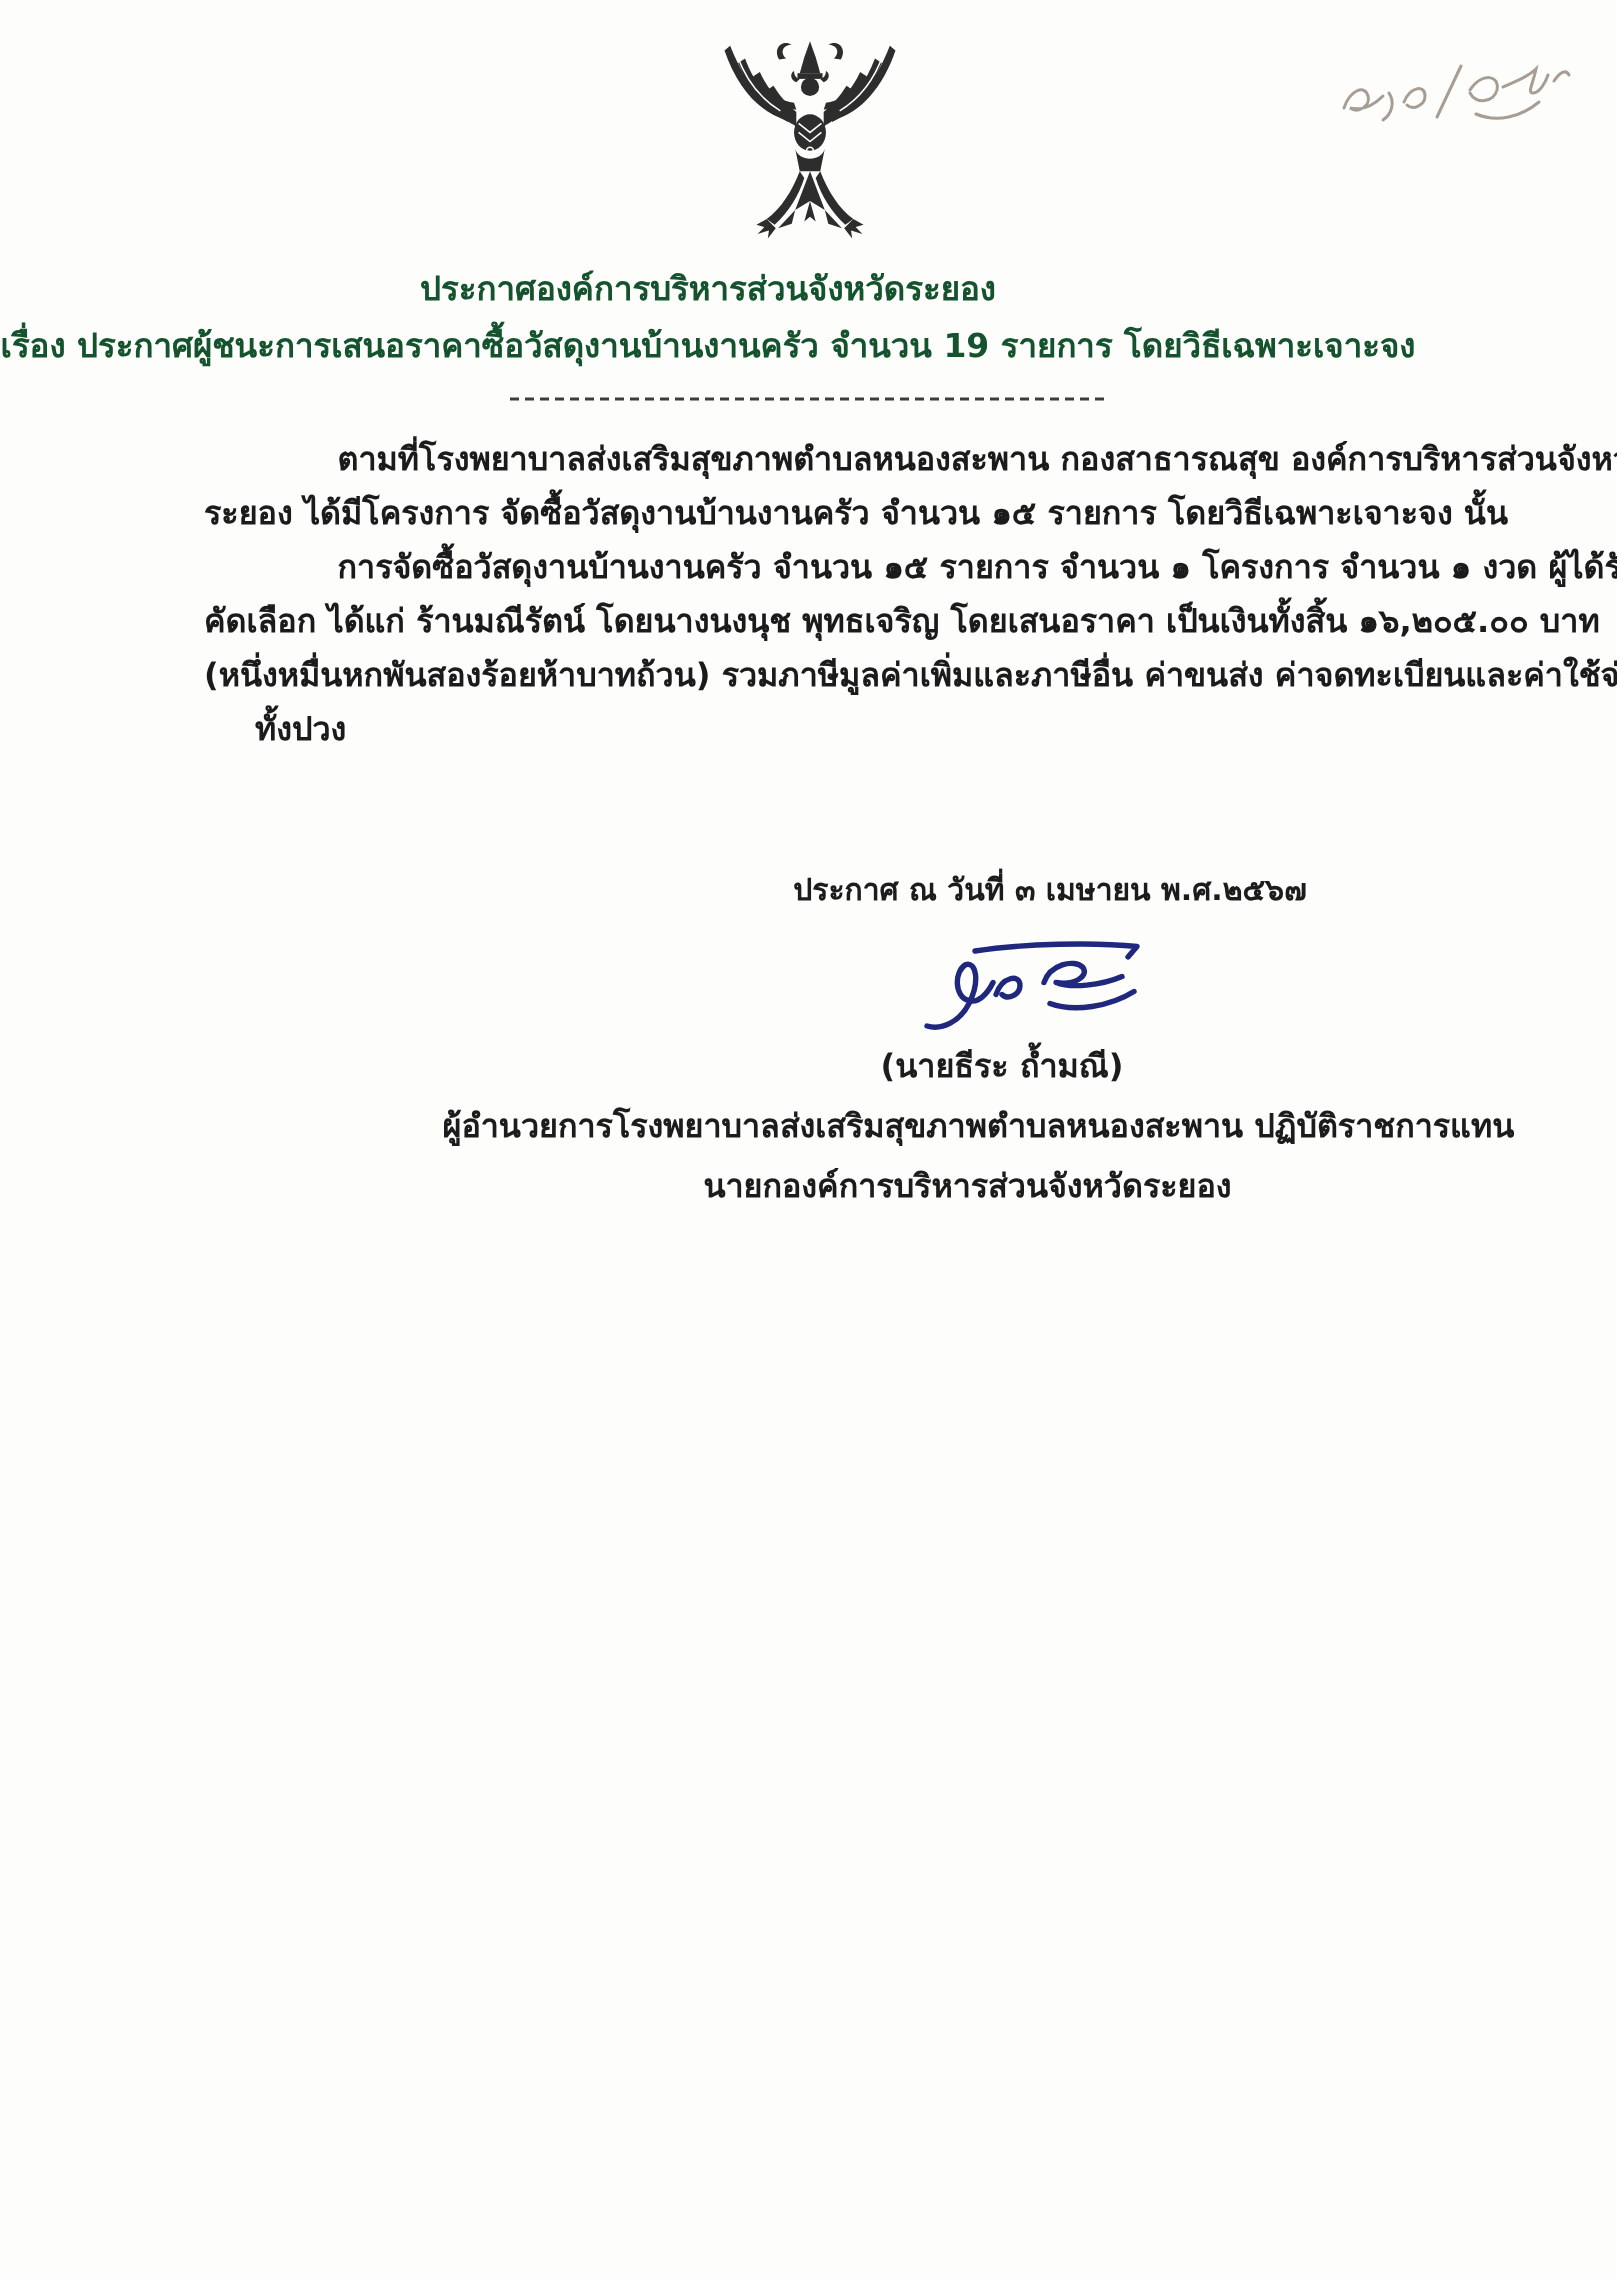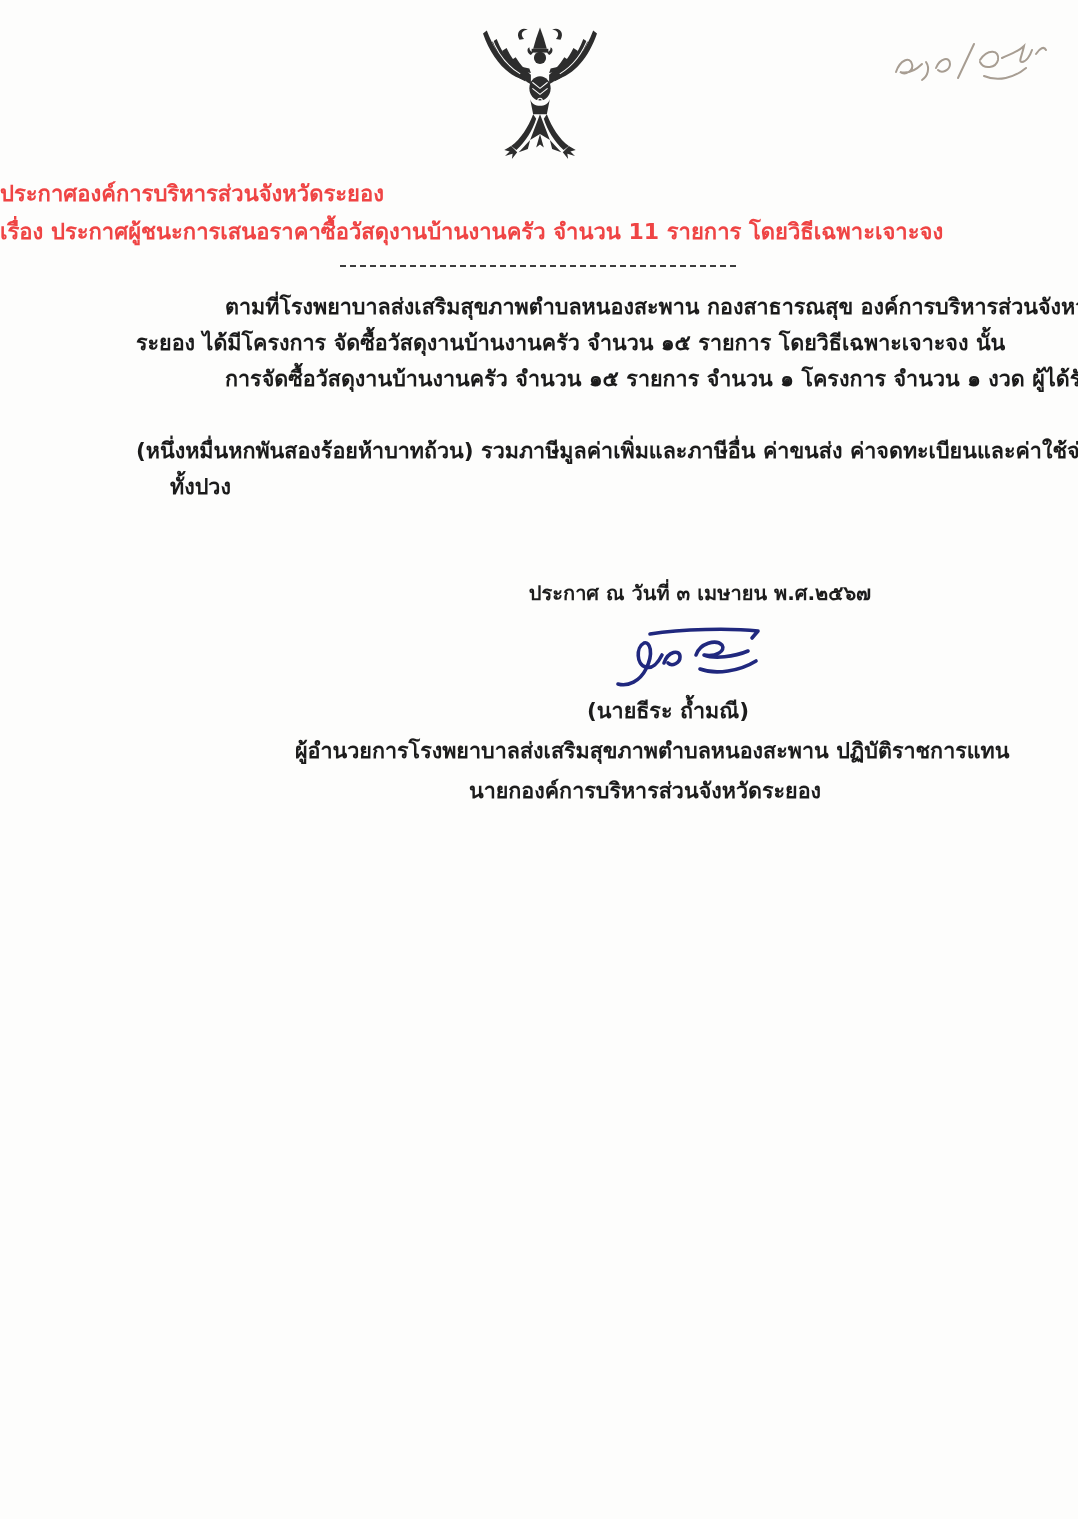--- a/index.html
+++ b/index.html
@@ -28,24 +28,25 @@
   .hand-note {
     left: 888px;
     top: 34px;
     width: 165px;
     height: 60px;
   }
 
   .doc-title {
     left: 0;
     width: 944px;
+    text-align: center;
     font-size: 22px;
     font-weight: 700;
     line-height: 32px;
-    color: #ef4444;
+    color: #14532d;
   }
   .title-1 { top: 178px; }
   .title-2 { top: 216px; }
 
   .divider {
     left: 340px;
     top: 265px;
     width: 400px;
     height: 2px;
     background: repeating-linear-gradient(90deg, #3c3c3c 0 6px, transparent 6px 10px);
@@ -178,27 +179,28 @@
       <path d="M70 44 L86 10"></path>
       <path d="M92 26 c8 -12 20 -10 18 0 c-2 8 -14 10 -18 2"></path>
       <path d="M114 24 c8 -4 16 -6 22 -12 c-2 10 -6 16 -2 16 c4 0 8 -6 10 -12"></path>
       <path d="M96 42 c14 6 30 2 42 -8"></path>
       <path d="M148 20 c4 -6 8 -8 10 -4"></path>
     </g>
   </svg>
 
   <div class="abs doc-title title-1">ประกาศองค์การบริหารส่วนจังหวัดระยอง</div>
 
-  <div class="abs doc-title title-2">เรื่อง ประกาศผู้ชนะการเสนอราคาซื้อวัสดุงานบ้านงานครัว จำนวน 11 รายการ โดยวิธีเฉพาะเจาะจง</div>
+  <div class="abs doc-title title-2">เรื่อง ประกาศผู้ชนะการเสนอราคาซื้อวัสดุงานบ้านงานครัว จำนวน 19 รายการ โดยวิธีเฉพาะเจาะจง</div>
 
   <div class="abs divider"></div>
 
   <div class="abs body-line bl-0">ตามที่โรงพยาบาลส่งเสริมสุขภาพตำบลหนองสะพาน กองสาธารณสุข องค์การบริหารส่วนจังหวัด</div>
   <div class="abs body-line bl-1">ระยอง ได้มีโครงการ จัดซื้อวัสดุงานบ้านงานครัว จำนวน ๑๕ รายการ โดยวิธีเฉพาะเจาะจง  นั้น</div>
   <div class="abs body-line bl-2">การจัดซื้อวัสดุงานบ้านงานครัว จำนวน ๑๕ รายการ จำนวน ๑ โครงการ จำนวน ๑ งวด ผู้ได้รับการ</div>
+  <div class="abs body-line bl-3">คัดเลือก ได้แก่ ร้านมณีรัตน์ โดยนางนงนุช  พุทธเจริญ โดยเสนอราคา เป็นเงินทั้งสิ้น ๑๖,๒๐๕.๐๐ บาท</div>
   <div class="abs body-line bl-4">(หนึ่งหมื่นหกพันสองร้อยห้าบาทถ้วน) รวมภาษีมูลค่าเพิ่มและภาษีอื่น ค่าขนส่ง ค่าจดทะเบียนและค่าใช้จ่ายอื่นๆ</div>
   <div class="abs body-line bl-5">ทั้งปวง</div>
 
   <div class="abs date-line">ประกาศ ณ วันที่  ๓ เมษายน พ.ศ.๒๕๖๗</div>
 
   <svg class="abs signature" viewBox="0 0 185 75" xmlns="http://www.w3.org/2000/svg">
     <g fill="none" stroke="#20287e" stroke-width="3.6" stroke-linecap="round" stroke-linejoin="round">
       <path d="M52 14 C84 9 132 8 160 11 L154 18"></path>
       <path d="M20 64 C30 67 42 61 48 49 C56 33 52 21 46 23 C38 27 38 45 48 47 C54 49 60 43 64 35"></path>
       <path d="M66 43 C70 31 82 29 82 37 C82 43 74 47 70 43"></path>

